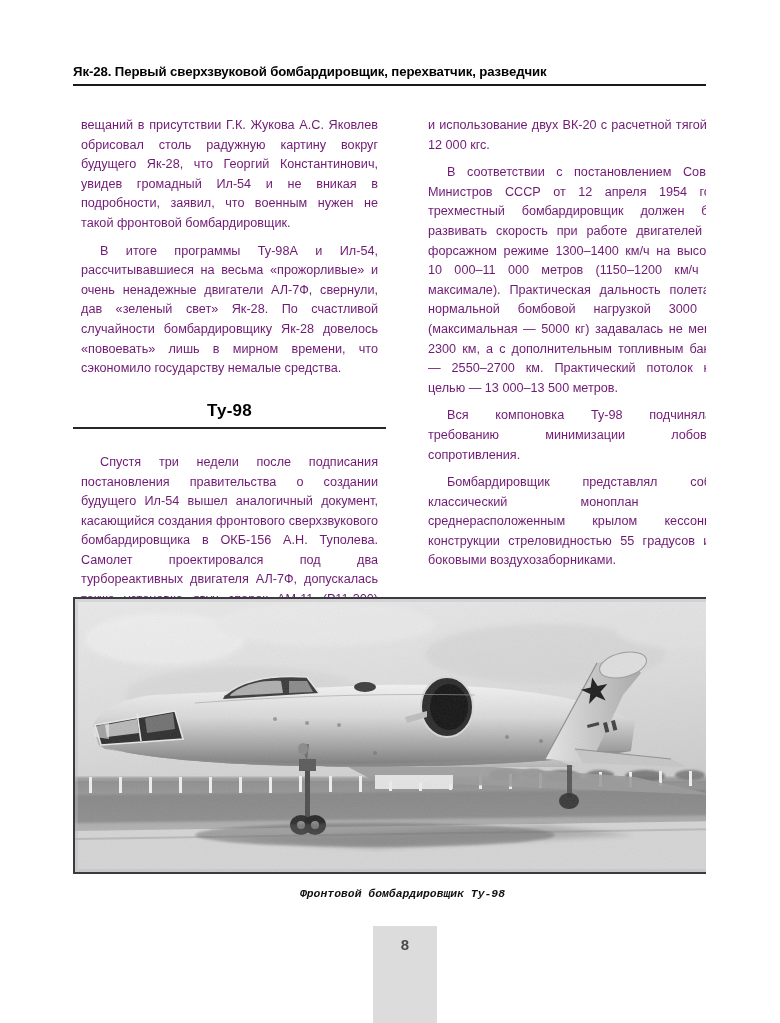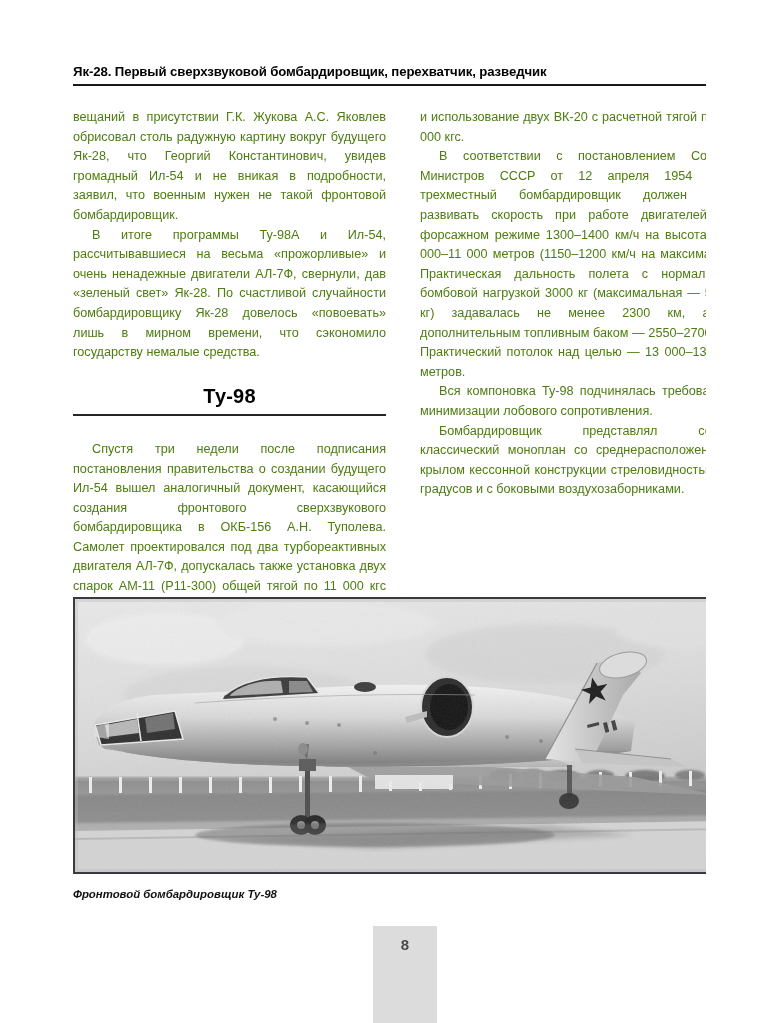--- a/index.html
+++ b/index.html
@@ -45,41 +45,41 @@
     left: 73px;
     top: 108px;
     width: 660px;
     display: flex;
     gap: 34px;
   }
   .col {
     width: 313px;
   }
   p.para {
-    margin: 0;
+    margin: 8px;
     font-size: 12.65px;
     line-height: 19.6px;
-    color: #4d7c0f;
+    color: #701a75;
     text-align: justify;
     text-indent: 19px;
     hyphens: manual;
     word-spacing: 0px;
   }
   p.para.noindent {
     text-indent: 0;
   }
 
   
   .section-heading-wrap {
     margin-top: 22px;
     margin-bottom: 24px;
   }
   .section-heading {
     text-align: center;
-    font-size: 20px;
+    font-size: 17px;
     font-weight: bold;
     color: #000000;
     letter-spacing: 0.2px;
   }
   .section-rule {
     margin-top: 6px;
     height: 2.2px;
     background: #262626;
     width: 100%;
   }
@@ -106,24 +106,26 @@
     width: 100%;
     height: 100%;
   }
 
   
   .caption {
     position: absolute;
     left: 73px;
     top: 888px;
     width: 659px;
+    text-align: center;
     font-size: 11.4px;
     font-weight: bold;
     font-style: italic;
     color: #111111;
+    font-family: Liberation Mono, monospace;
   }
 
   
   .folio-block {
     position: absolute;
     left: 373px;
     top: 926px;
     width: 64px;
     height: 97px;
     background: #dcdcdc;

